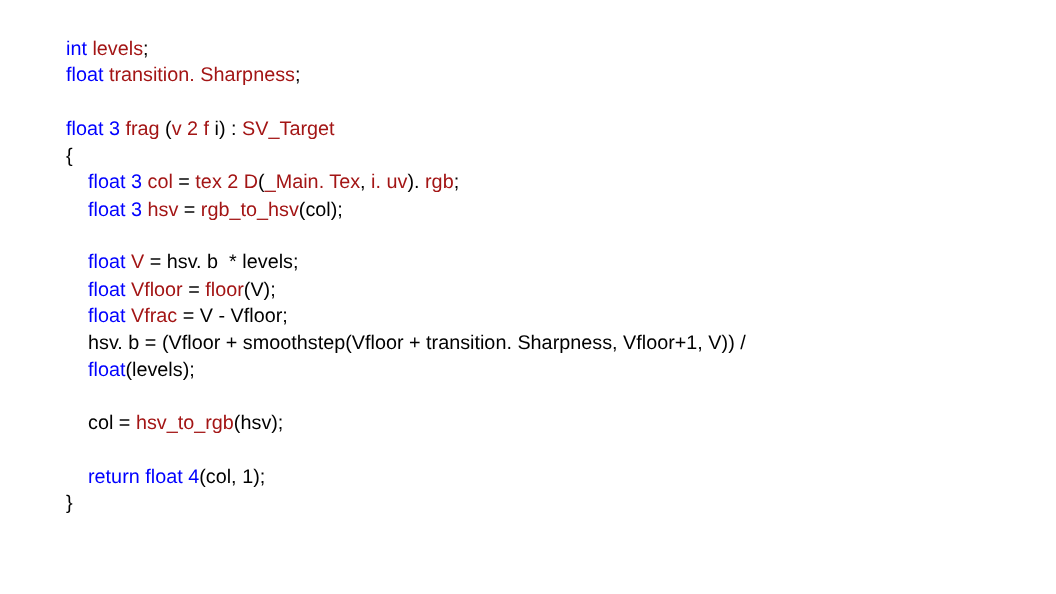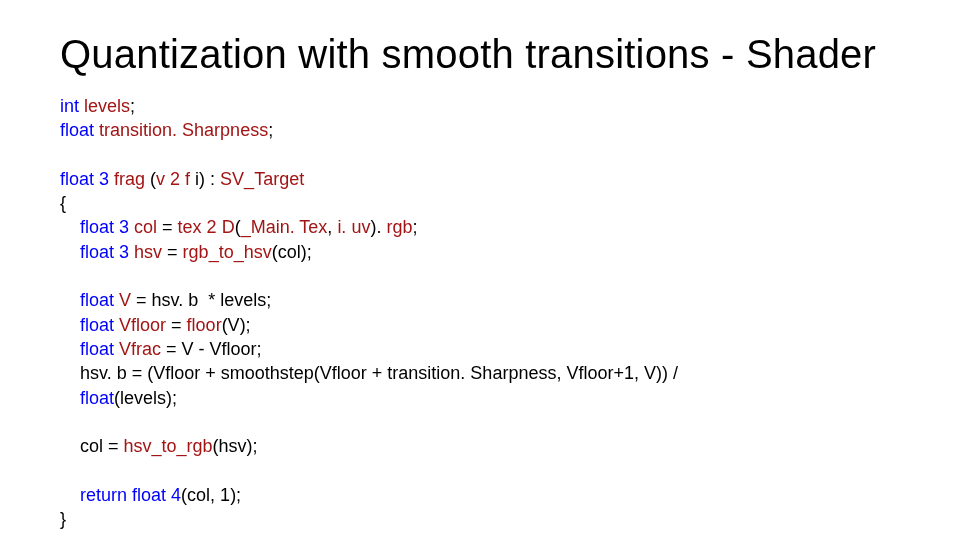--- a/index.html
+++ b/index.html
@@ -34,21 +34,20 @@
     color: #000;
   }
   .kw  { color: #0000ff; }  
   .br  { color: #a31515; }  
 </style>
 </head>
 <body>
 
 <div class="slide">
 
-  <h1 class="title">Quantization with smooth transitions - Shader</h1>
 
   <div class="code"><span class="kw">int</span> <span class="br">levels</span><span>;</span>
 <span class="kw">float</span> <span class="br">transition. Sharpness</span><span>;</span>
 
 <span class="kw">float 3</span> <span class="br">frag</span><span> (</span><span class="br">v 2 f</span><span> i) : </span><span class="br">SV_Target</span>
 <span>{</span>
 <span>    </span><span class="kw">float 3</span> <span class="br">col</span><span> = </span><span class="br">tex 2 D</span><span>(</span><span class="br">_Main. Tex</span><span>, </span><span class="br">i. uv</span><span>). </span><span class="br">rgb</span><span>;</span>
 <span>    </span><span class="kw">float 3</span> <span class="br">hsv</span><span> = </span><span class="br">rgb_to_hsv</span><span>(col);</span>
 
 <span>    </span><span class="kw">float</span> <span class="br">V</span><span> = hsv. b  * levels;</span>

